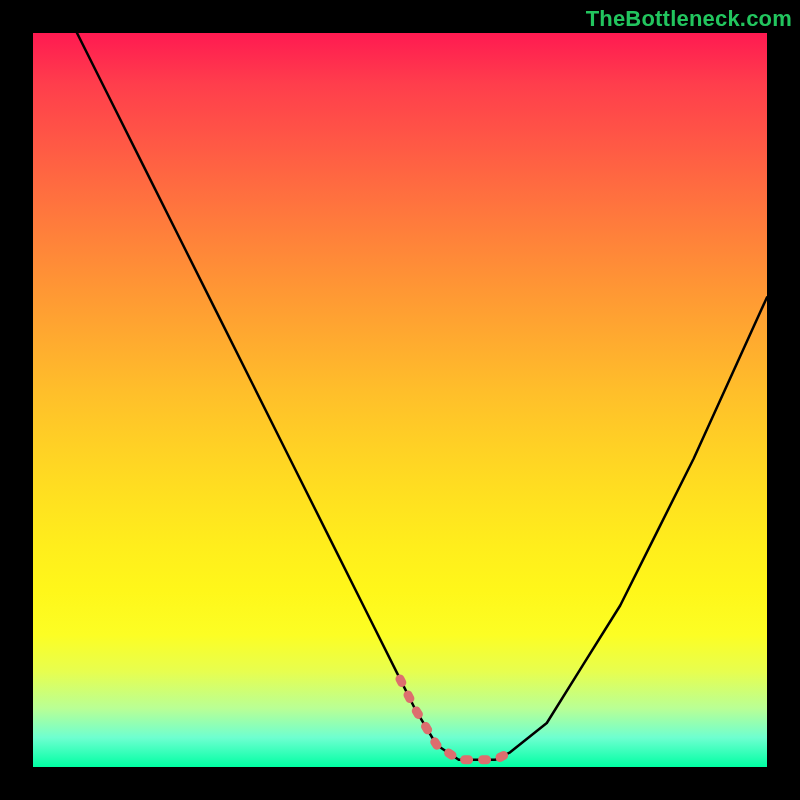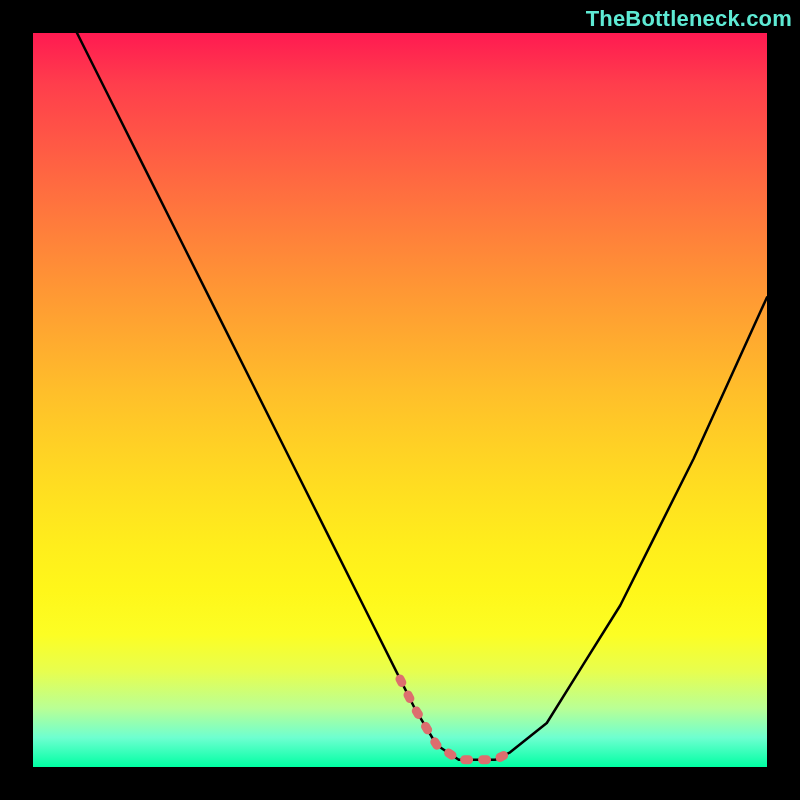--- a/index.html
+++ b/index.html
@@ -47,21 +47,21 @@
       #e7fe4f 87%,
       #b9ff95 92%,
       #6effd0 96%,
       #00ffa3 100%
     );
   }
   .watermark {
     position: absolute;
     top: 6px;
     right: 8px;
-    color: #5eead4;
+    color: #22c55e;
     font-size: 22px;
     font-weight: 600;
     letter-spacing: 0.2px;
     font-family: Arial, Helvetica, sans-serif;
   }
   svg.curve {
     position: absolute;
     left: 0; top: 0;
     width: 100%; height: 100%;
   }

